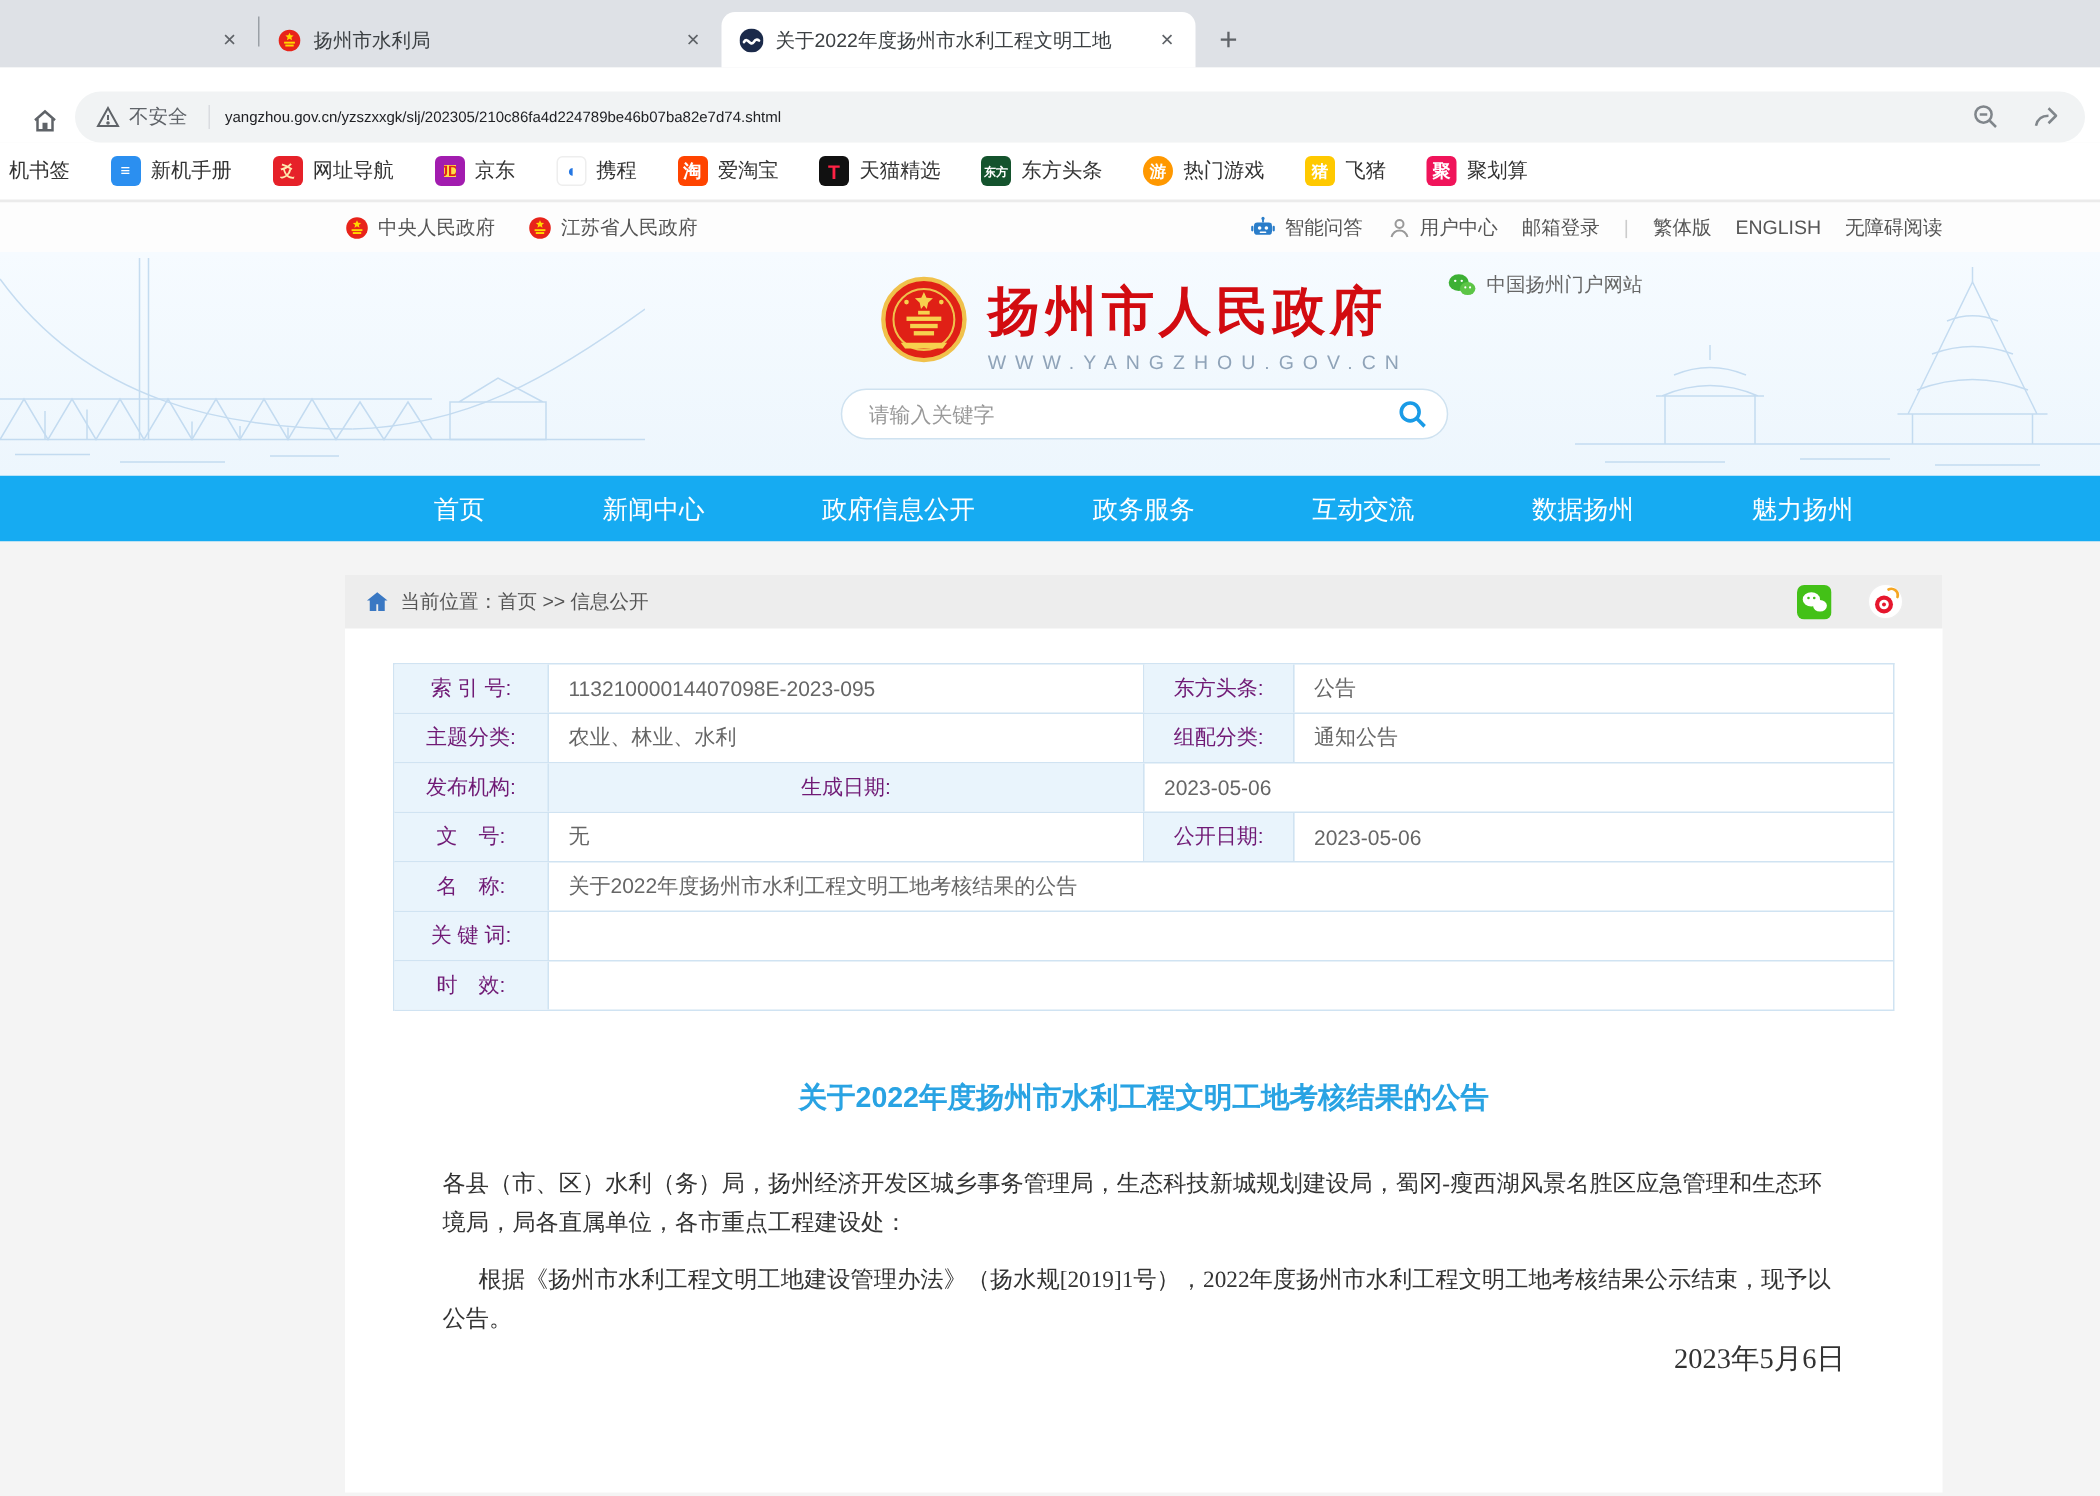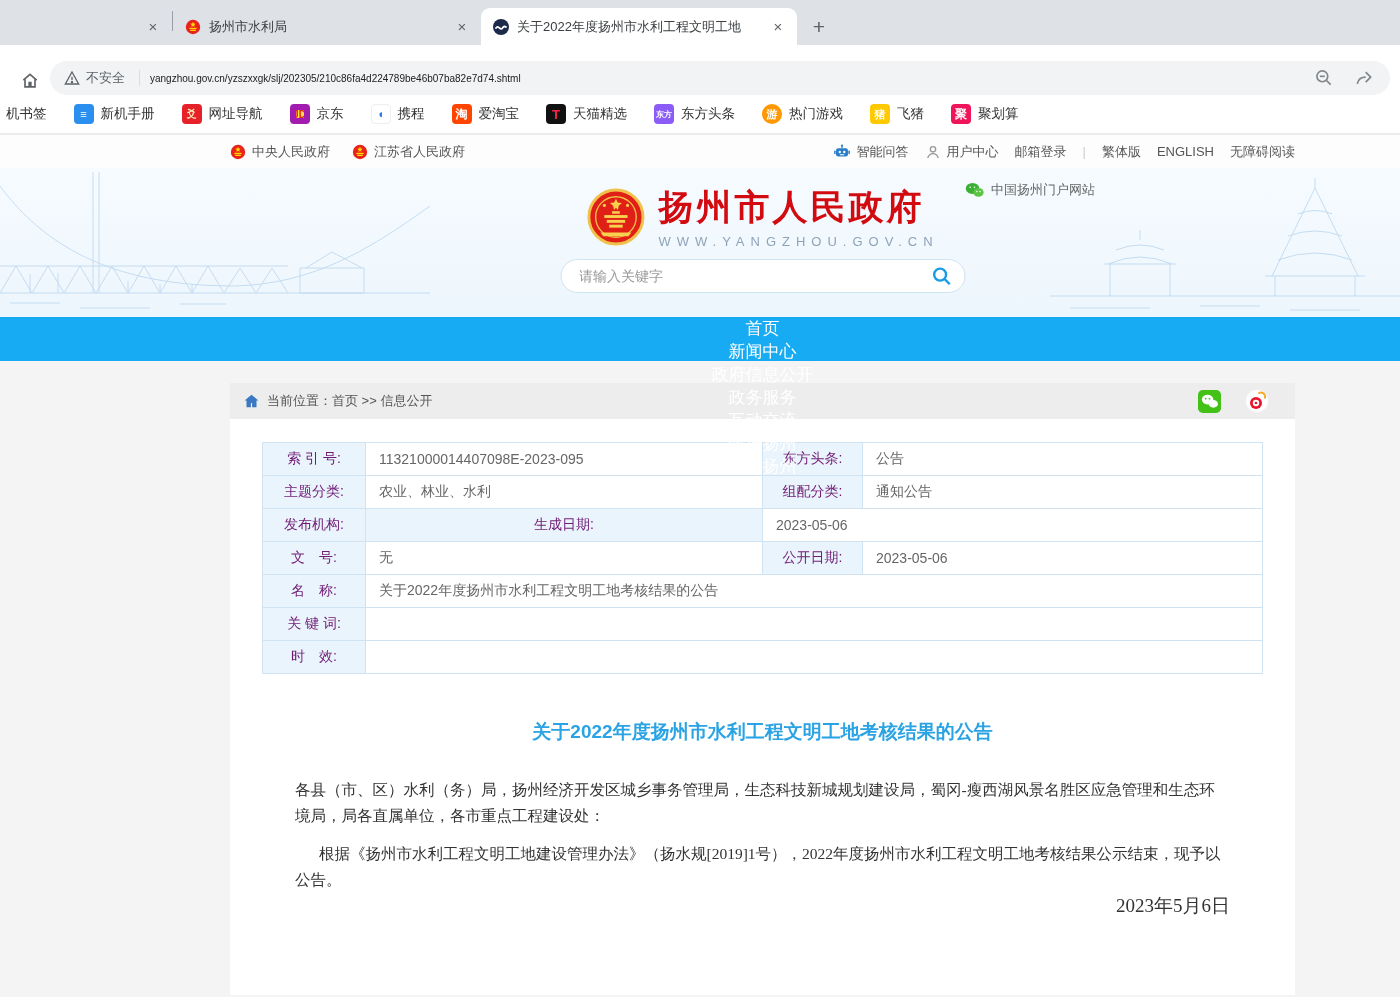--- a/index.html
+++ b/index.html
@@ -34,56 +34,56 @@
                padding:0 6px; border-bottom:2px solid #ebebeb; }
   .bm { display:flex; align-items:center; gap:7px; font-size:13.5px; color:#333; white-space:nowrap; }
   .bm-ico { width:20px; height:20px; border-radius:4px; display:flex; align-items:center;
             justify-content:center; font-weight:bold; overflow:hidden; }
   .bm-ico.blue { background:#2b8ff0; color:#fff; font-size:11px; }
   .bm-ico.rednav { background:#e62129; color:#ffe9b0; font-size:10px; }
   .bm-ico.jd { background:#fde047; border:6px solid #a21caf; color:#e1251b; font-size:10px; }
   .bm-ico.ctrip { background:#fff; border:1px solid #eee; color:#2577e3; font-size:12px; }
   .bm-ico.tao { background:#ff4400; color:#fff; font-size:12px; }
   .bm-ico.tmall { background:#111; color:#ff2244; font-size:13px; }
-  .bm-ico.df { background:#8b5cf6; color:#fff; font-size:8px; line-height:9px; }
+  .bm-ico.df { background:#14532d; color:#fff; font-size:8px; line-height:9px; }
   .bm-ico.game { background:#ff9askew800; background:#ff9800; border-radius:50%; color:#fff; font-size:11px; }
   .bm-ico.pig { background:#ffc900; color:#fff; font-size:11px; }
   .bm-ico.ju { background:#f0145a; color:#fff; font-size:12px; }
 
   
   .gtopbar { height:33px; background:#fdfdfd; }
   .wrap { width:1065px; margin-left:230px; position:relative; height:100%; }
   .gtop-in { display:flex; align-items:center; height:100%; font-size:13px; color:#555; }
   .gtop-link { display:flex; align-items:center; gap:6px; margin-right:22px; }
   .gtop-right { margin-left:auto; display:flex; align-items:center; gap:16px; }
   .gtop-right .plain { color:#555; }
   .gtop-right .bar { color:#ccc; }
 
   
   .banner { height:149px; background:linear-gradient(#f6fbff,#edf6fd); position:relative; overflow:hidden; }
   .art { position:absolute; top:0; opacity:.75; }
   .art-left { left:0; }
   .art-right { right:0; }
   .logo-row { position:absolute; left:50%; transform:translateX(-50%); top:16px;
-              display:flex; align-items:center; gap:14px; }
+              display:flex; align-items:flex-start; gap:14px; }
   .site-name { font-size:35px; font-weight:bold; color:#d20b10; letter-spacing:3px;
                font-family:"Liberation Serif","DejaVu Serif",serif; }
   .site-url { font-size:13px; color:#8fa3b8; letter-spacing:6px; margin-top:3px; }
   .portal { position:absolute; left:735px; top:13px; display:flex; align-items:center; gap:7px;
             font-size:13px; color:#666; }
   .searchbox { position:absolute; left:50%; transform:translateX(-50%); top:91px; width:405px;
                height:34px; background:#fff; border:1px solid #cfe2f0; border-radius:17px;
                display:flex; align-items:center; padding:0 12px 0 18px; }
   .searchbox input { flex:1; border:none; outline:none; font-size:14px; color:#333;
                      background:transparent; font-family:inherit; }
   .searchbox input::placeholder { color:#999; }
 
   
   .mainnav { height:44px; background:#16abf2; }
-  .mainnav .wrap { display:flex; align-items:center; justify-content:space-around; padding:0 20px;flex-direction:column; }
+  .mainnav .wrap { display:flex; align-items:center; justify-content:space-around; padding:0 20px; }
   .nav-item { color:#fff; font-size:17px; cursor:pointer; }
 
   
   .page { background:#f4f4f4; height:634px; padding-top:22px; }
   .card { width:1065px; margin-left:230px; background:#fff; height:100%; }
   .crumbbar { height:36px; background:#ededed; display:flex; align-items:center; padding:0 14px; }
   .crumb-txt { font-size:13px; color:#555; margin-left:8px; }
   .crumb-icons { margin-left:auto; display:flex; align-items:center; gap:24px; padding-right:12px; }
 
   .meta { margin:23px 32px 0; border:1px solid #d0e3f2; border-bottom:none; font-size:14px; }

